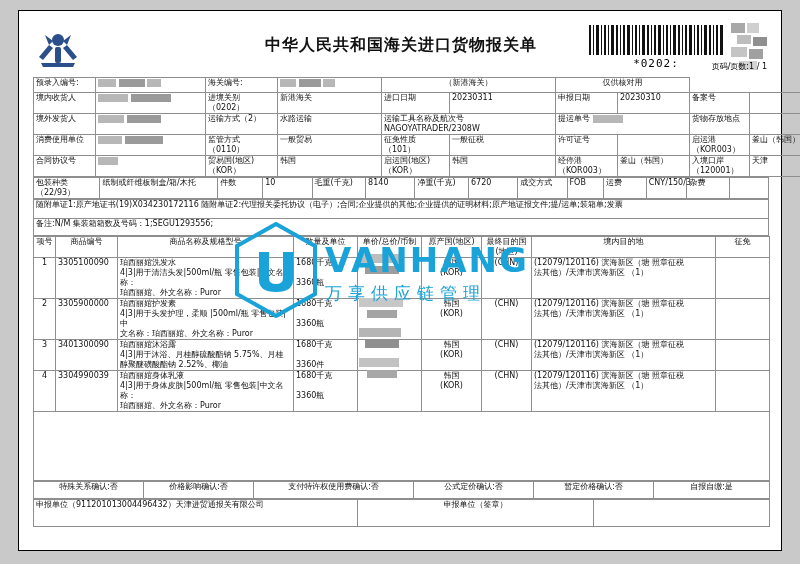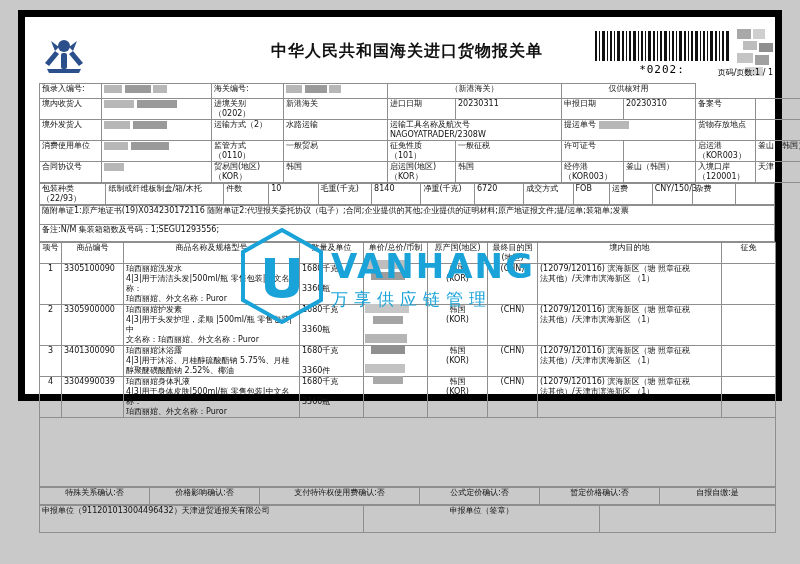--- a/index.html
+++ b/index.html
@@ -3,22 +3,22 @@
 <meta charset="utf-8">
 <style>
   html,body{margin:0;padding:0;}
   body{
     width:800px;height:564px;
     background:#c9c9c9;
     font-family:"DejaVu Sans","Liberation Sans",sans-serif;
     overflow:hidden;
   }
   .page{
-    position:absolute;left:18px;top:10px;width:764px;height:391px;
-    background:#fff;border:7px solid #000000;box-sizing:border-box;
+    position:absolute;left:18px;top:10px;width:764px;height:541px;
+    background:#fff;border:1px solid #000000;box-sizing:border-box;
   }
   .inner{position:absolute;left:14px;top:10px;width:736px;height:520px;}
 
   
   .hdr{position:relative;height:56px;}
   .logo{position:absolute;left:2px;top:6px;width:46px;height:42px;}
   .title{
     position:absolute;left:0;right:0;top:14px;text-align:center;
     font-size:16px;font-weight:bold;letter-spacing:1px;color:#111;
   }

